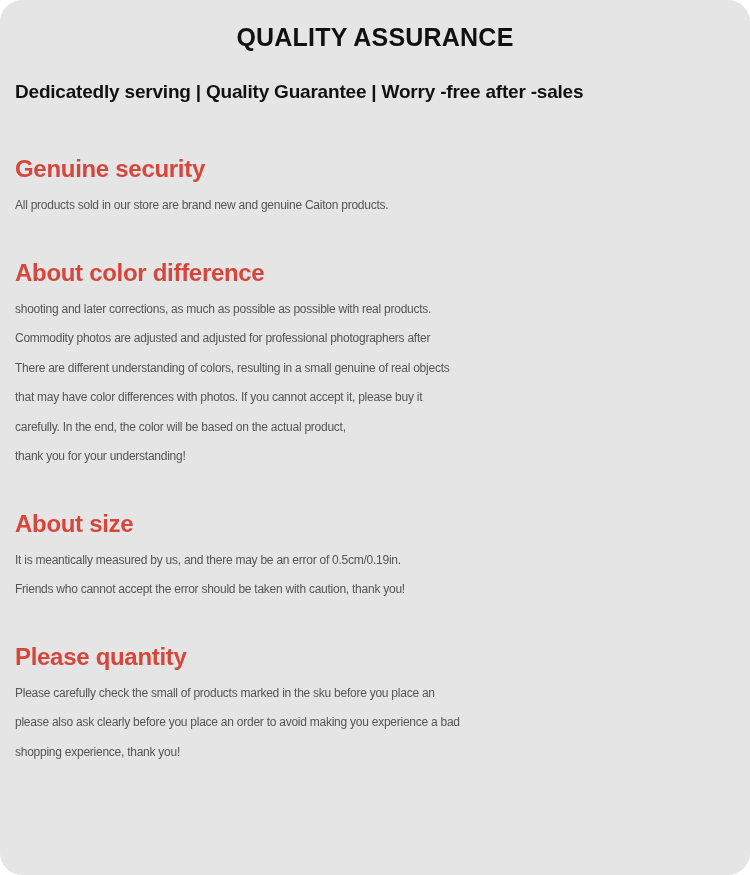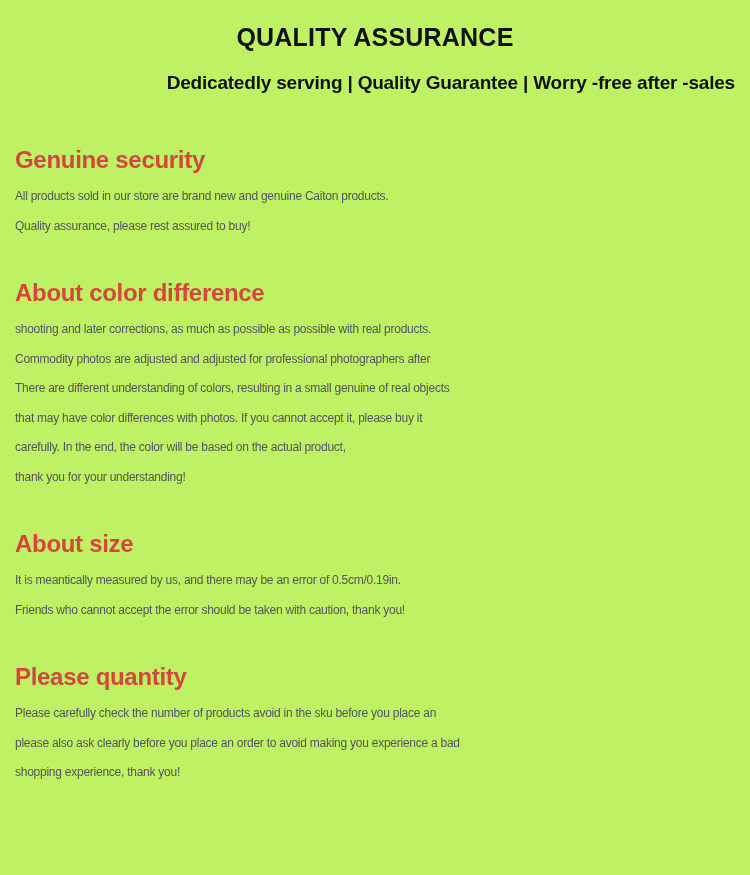--- a/index.html
+++ b/index.html
@@ -6,38 +6,39 @@
   html, body {
     width: 750px;
     background: #ffffff;
     font-family: "Liberation Sans", sans-serif;
   }
   .page {
     width: 750px;
     height: 875px;
     padding: 22px 15px 20px 15px;
     overflow: hidden;
-    background: #bef264;
+    background: #e5e5e5;
+    border-radius: 22px;
   }
   .qa-title {
     text-align: center;
     font-size: 25px;
     line-height: 30px;
     font-weight: 800;
     letter-spacing: 0.2px;
     color: #111111;
   }
   .qa-subtitle {
-    text-align: right;
+    text-align: left;
     font-size: 19px;
     line-height: 23px;
     font-weight: 700;
     letter-spacing: -0.2px;
     color: #111111;
-    margin-top: 19px;
+    margin-top: 28px;
   }
   .qa-section { margin-top: 36px; }
   .qa-section.first { margin-top: 50px; }
   .section-heading {
     color: #d5463c;
     font-size: 24px;
     line-height: 32px;
     font-weight: 600;
     letter-spacing: -0.3px;
     margin-bottom: 6px;
@@ -55,39 +56,38 @@
 
 <div class="page">
 
   <div class="qa-title">QUALITY ASSURANCE</div>
 
   <div class="qa-subtitle">Dedicatedly serving | Quality Guarantee | Worry -free after -sales</div>
 
   <div class="qa-section first">
     <div class="section-heading">Genuine security</div>
     <div class="body-line">All products sold in our store are brand new and genuine Caiton products.</div>
-    <div class="body-line">Quality assurance, please rest assured to buy!</div>
   </div>
 
   <div class="qa-section">
     <div class="section-heading">About color difference</div>
     <div class="body-line">shooting and later corrections, as much as possible as possible with real products.</div>
     <div class="body-line">Commodity photos are adjusted and adjusted for professional photographers after</div>
     <div class="body-line">There are different understanding of colors, resulting in a small genuine of real objects</div>
     <div class="body-line">that may have color differences with photos. If you cannot accept it, please buy it</div>
     <div class="body-line">carefully. In the end, the color will be based on the actual product,</div>
     <div class="body-line">thank you for your understanding!</div>
   </div>
 
   <div class="qa-section">
     <div class="section-heading">About size</div>
     <div class="body-line">It is meantically measured by us, and there may be an error of 0.5cm/0.19in.</div>
     <div class="body-line">Friends who cannot accept the error should be taken with caution, thank you!</div>
   </div>
 
   <div class="qa-section">
     <div class="section-heading">Please quantity</div>
-    <div class="body-line">Please carefully check the number of products avoid in the sku before you place an</div>
+    <div class="body-line">Please carefully check the small of products marked in the sku before you place an</div>
     <div class="body-line">please also ask clearly before you place an order to avoid making you experience a bad</div>
     <div class="body-line">shopping experience, thank you!</div>
   </div>
 
 </div>
 
 </body></html>

